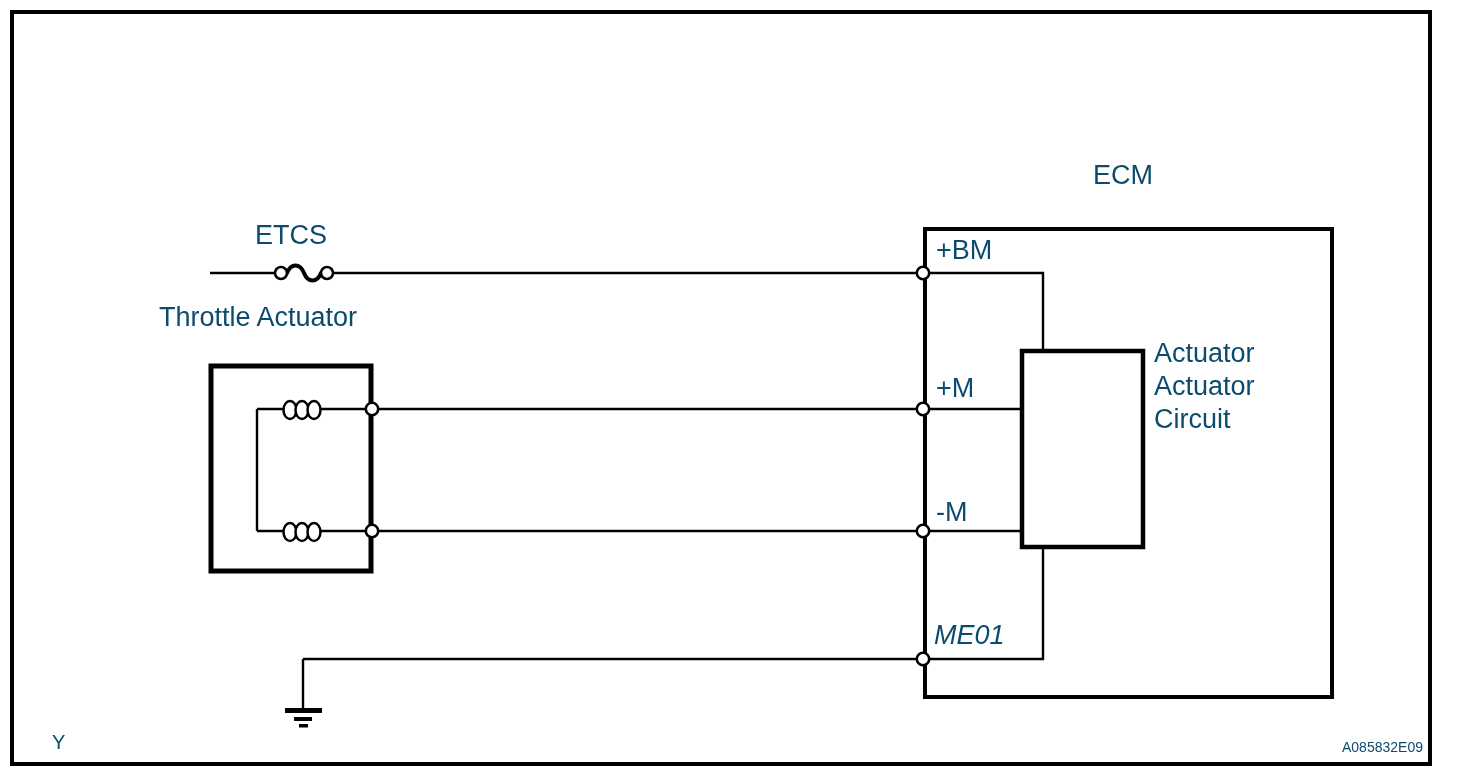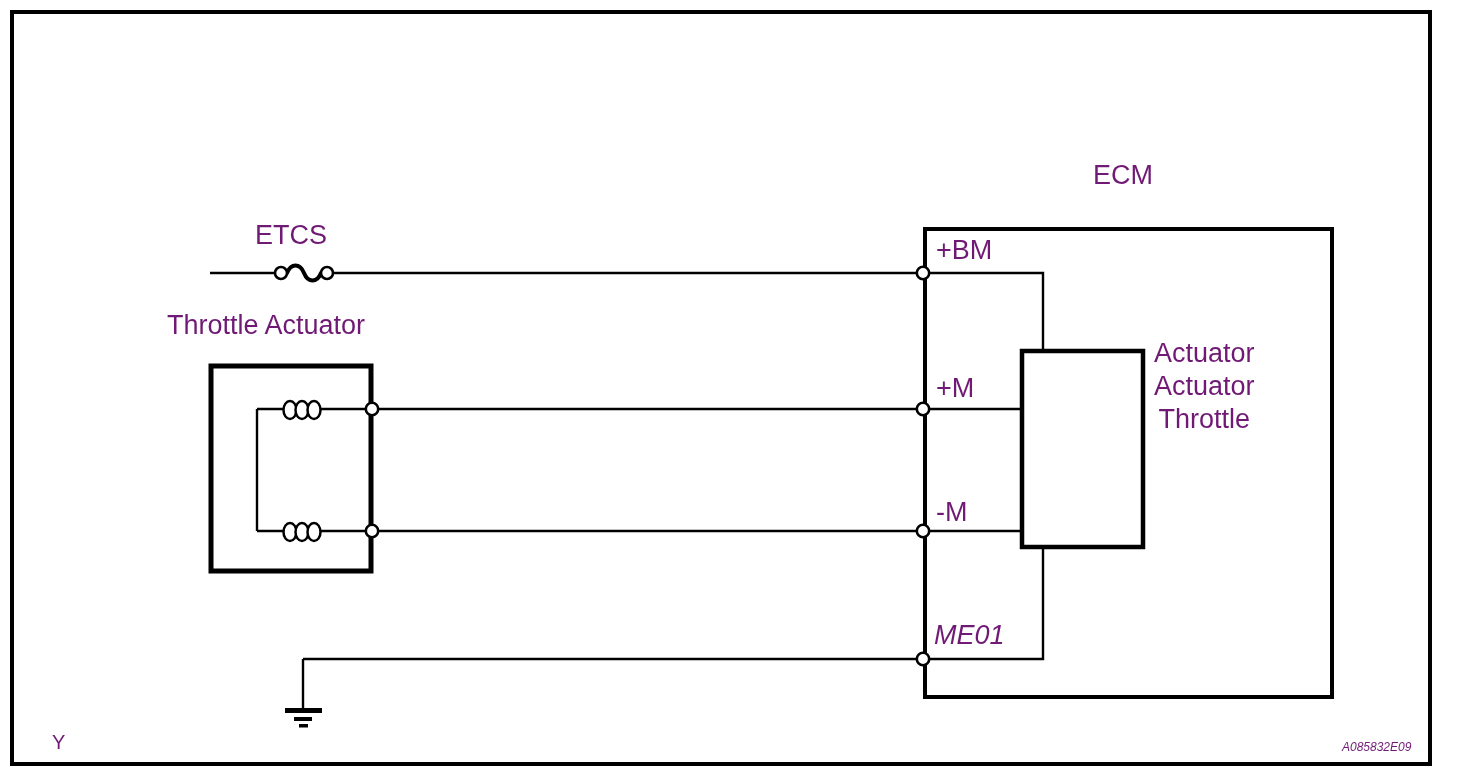--- a/index.html
+++ b/index.html
@@ -11,25 +11,25 @@
     font-family: "Liberation Sans", sans-serif;
     color: #000000;
     overflow: hidden;
   }
   svg.linework { position: absolute; left: 0; top: 0; }
   .lbl {
     position: absolute;
     font-size: 27px;
     line-height: 31px;
     white-space: nowrap;
-    color: #701a75;
+    color: #0c4a6e;
   }
   .lbl-acc { line-height: 33px; }
   .lbl-small { font-size: 20px; line-height: 23px; }
-  .lbl-code { font-size: 12px; line-height: 16px; font-style: italic; }
+  .lbl-code { font-size: 14px; line-height: 16px; }
 </style>
 </head>
 <body>
 
 <div class="stage">
 
   <svg class="linework" width="1472" height="780" viewBox="0 0 1472 780">
 
     <rect x="12" y="12" width="1418" height="752" fill="none" stroke="#000" stroke-width="4"></rect>
 
@@ -88,35 +88,35 @@
     <g fill="#000" stroke="none">
       <rect x="285" y="708" width="37" height="5"></rect>
       <rect x="294" y="717" width="18" height="4"></rect>
       <rect x="299" y="724" width="9" height="3.5"></rect>
     </g>
   </svg>
 
 
   <div class="lbl" style="left:255px; top:220px;">ETCS</div>
 
-  <div class="lbl" style="left:167px; top:302px;margin-top:8px;">Throttle Actuator</div>
+  <div class="lbl" style="left:159px; top:302px;">Throttle Actuator</div>
 
   <div class="lbl" style="left:1093px; top:160px;">ECM</div>
 
   <div class="lbl" style="left:936px; top:235px;">+BM</div>
 
   <div class="lbl" style="left:936px; top:373px;">+M</div>
 
   <div class="lbl" style="left:936px; top:497px;">-M</div>
 
   <div class="lbl" style="left:934px; top:620px;font-style:italic;">ME01</div>
 
-  <div class="lbl lbl-acc" style="left:1154px; top:337px;text-align:center;">
+  <div class="lbl lbl-acc" style="left:1154px; top:337px;">
     <div>Actuator</div>
     <div>Actuator</div>
-    <div>Throttle</div>
+    <div>Circuit</div>
   </div>
 
   <div class="lbl lbl-small" style="left:52px; top:731px;">Y</div>
 
   <div class="lbl lbl-code" style="left:1342px; top:739px;">A085832E09</div>
 
 </div>
 
 </body></html>

